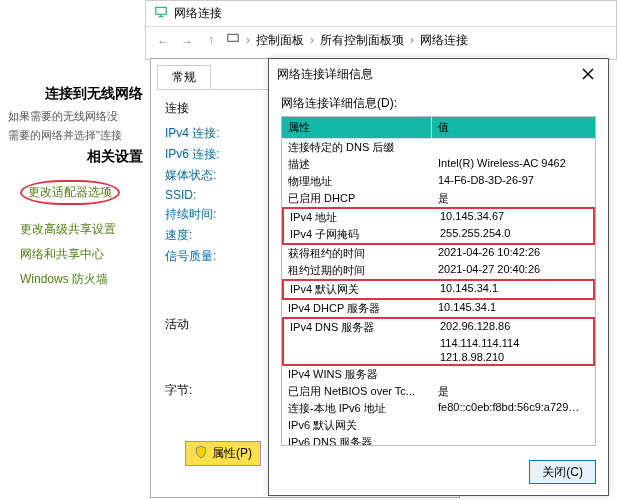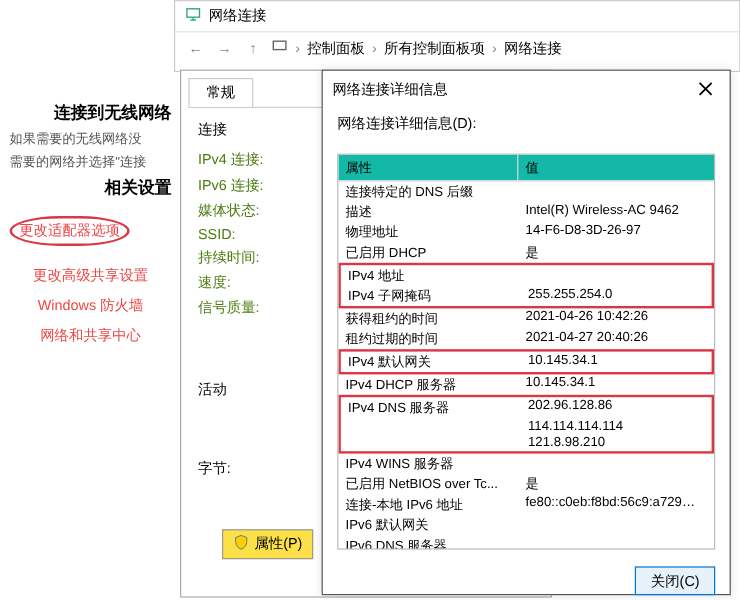--- a/index.html
+++ b/index.html
@@ -17,21 +17,21 @@
   
   .sidebar {
     position: absolute;
     left: 8px;
     top: 85px;
     width: 135px;
   }
   .sidebar h3 { font-size: 14px; font-weight: bold; margin: 0 0 6px; text-align: right; }
   .sidebar p { font-size: 11px; color: #555; margin: 0 0 4px; line-height: 1.4; }
   .related-title { margin-top: 30px; font-size: 14px; }
-  .link { color: #ef4444; margin: 8px 0; cursor: pointer; text-align: center; }
+  .link { color: #4d7c0f; margin: 8px 12px; cursor: pointer; }
   .link.circled { border: 2px solid #dc3545; border-radius: 50%/60%; padding: 2px 6px; display: inline-block; }
   
   .explorer-top {
     position: absolute;
     left: 145px; top: 0; right: 0; height: 60px;
     border: 1px solid #ccc;
     background: #fff;
   }
   .explorer-title { padding: 4px 8px; font-size: 12px; display: flex; align-items: center; gap: 6px; }
   .breadcrumb { padding: 4px 8px; display: flex; align-items: center; gap: 6px; font-size: 12px; border-top: 1px solid #e0e0e0; }
@@ -45,21 +45,21 @@
     height: 440px;
     border: 1px solid #aaa;
     background: #fff;
   }
   .status-tabs { display: flex; border-bottom: 1px solid #ccc; margin: 6px 6px 0; }
   .status-tab { border: 1px solid #ccc; border-bottom: none; padding: 3px 14px; background: #fff; position: relative; top: 0; }
   .status-body { padding: 10px 14px; }
   .status-group { margin-bottom: 10px; }
   .status-group .lbl { margin-bottom: 6px; }
   .status-row { display: flex; justify-content: space-between; padding: 2px 0; }
-  .status-row .k { color: #4d7c0f; }
+  .status-row .k { color: #0369a1; }
   .details-btn {
     display: inline-block;
     border: 1px solid #999;
     padding: 3px 10px;
     background: #f0f0f0;
     border-radius: 2px;
     cursor: pointer;
   }
   .details-btn.circled { outline: 2px solid #dc3545; outline-offset: 2px; border-radius: 12px; }
   .shield-row { display: flex; gap: 30px; margin-top: 40px; padding-left: 20px; }
@@ -74,21 +74,21 @@
     background: #fff;
     box-shadow: 0 0 8px rgba(0,0,0,0.15);
   }
   .dlg-title {
     display: flex; justify-content: space-between; align-items: center;
     padding: 6px 8px;
     font-size: 12px;
   }
   .dlg-close { width: 24px; height: 18px; display: flex; align-items: center; justify-content: center; cursor: pointer; }
   .dlg-body { padding: 6px 12px 10px; }
-  .dlg-label { margin-bottom: 16px; }
+  .dlg-label { margin-bottom: 4px; }
   .prop-table {
     border: 1px solid #bbb;
     height: 330px;
     overflow: hidden;
     font-size: 11px;
   }
   .prop-head { display: flex; background: #14b8a6; border-bottom: 1px solid #ddd; }
   .prop-head div { padding: 3px 6px; }
   .col-k { width: 150px; border-right: 1px solid #ddd; }
   .col-v { flex: 1; }
@@ -132,22 +132,22 @@
   </div>
 </div>
 
 <div class="sidebar">
   <h3>连接到无线网络</h3>
   <p>如果需要的无线网络没</p>
   <p>需要的网络并选择"连接</p>
   <h3 class="related-title">相关设置</h3>
   <div><span class="link circled">更改适配器选项</span></div>
   <div class="link">更改高级共享设置</div>
+  <div class="link">网络和共享中心</div>
   <div class="link">Windows 防火墙</div>
-  <div class="link">网络和共享中心</div>
 </div>
 
 <div class="status-win">
   <div class="status-tabs">
     <div class="status-tab">常规</div>
   </div>
   <div class="status-body">
     <div class="status-group">
       <div class="lbl">连接</div>
       <div id="status-rows">
@@ -238,20 +238,21 @@
               <div class="v">14-F6-D8-3D-26-97</div>
             </div>
             <div class="prop-row">
               <div class="k">已启用 DHCP</div>
               <div class="v">是</div>
             </div>
           </div>
           <div class="red-box">
             <div class="prop-row">
               <div class="k">IPv4 地址</div>
+              <div class="v">10.145.34.67</div>
             </div>
             <div class="prop-row">
               <div class="k">IPv4 子网掩码</div>
               <div class="v">255.255.254.0</div>
             </div>
           </div>
           <div>
             <div class="prop-row">
               <div class="k">获得租约的时间</div>
               <div class="v">2021-04-26 10:42:26</div>

